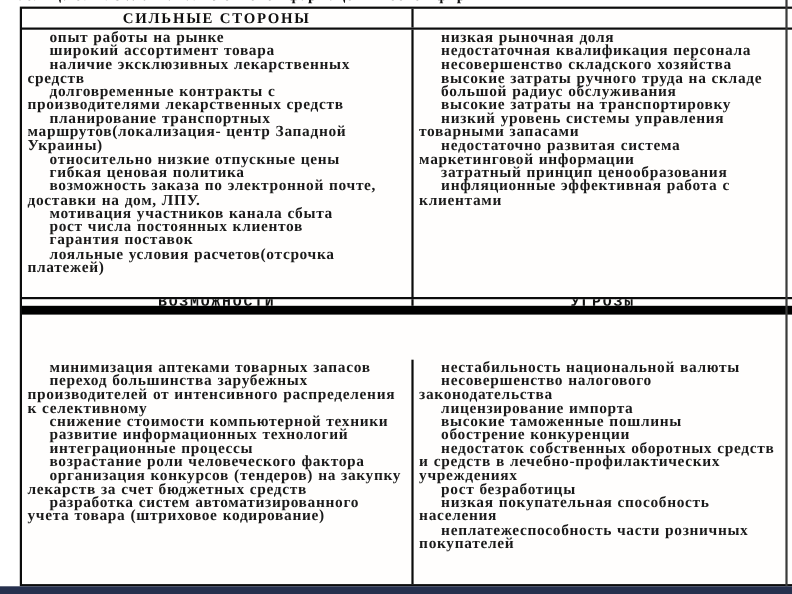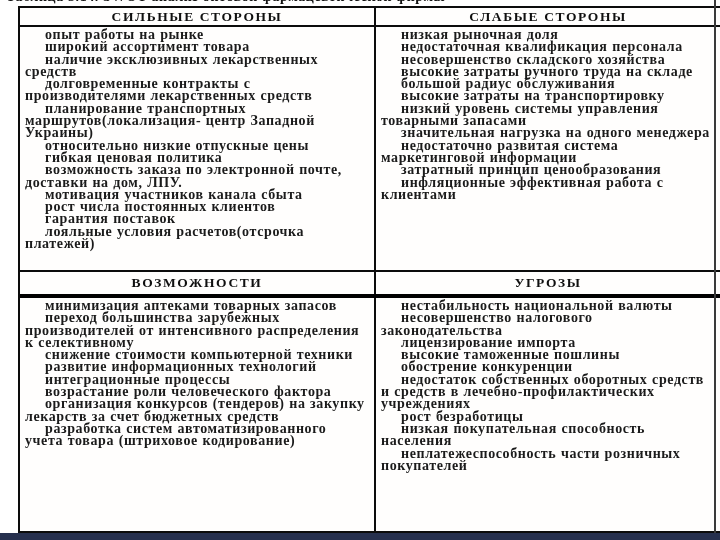--- a/index.html
+++ b/index.html
@@ -33,22 +33,22 @@
     position: absolute; left: 18px; top: 6px;
     width: 704px; height: 527px;
     border: 2px solid #0c0c0c;
     background: #fffefd;
     display: flex; flex-direction: column;
     box-sizing: border-box;
   }
   .row { display: flex; box-sizing: border-box; }
   .row-hdr1 { height: 19px; border-bottom: 2px solid #0c0c0c; }
   .row-body1 { height: 243px; border-radius: 29px; }
-  .row-hdr2 { height: 28px; border-top: 2px solid #0c0c0c; border-bottom: 4px solid #000000; }
-  .row-body2 { flex: 1; }
+  .row-hdr2 { height: 16px; border-top: 2px solid #0c0c0c; border-bottom: 8px solid #000000; font-family: Liberation Mono, monospace; }
+  .row-body2 { flex: 1; margin-top: 41px; }
   .cell-l {
     width: 356px;
     border-right: 2px solid #0c0c0c;
     box-sizing: border-box;
     overflow: hidden;
   }
   .cell-r { flex: 1; box-sizing: border-box; overflow: hidden; }
   .hcell {
     display: flex; align-items: center; justify-content: center;
     font-size: 13.5px; font-weight: bold;
@@ -84,21 +84,20 @@
 <div class="slide">
 
   <div class="caption-clip">
     <span class="caption-text">Таблица 3.14. SWOT-анализ оптовой фармацевтической фирмы</span>
   </div>
 
   <div class="swot-table">
 
     <div class="row row-hdr1">
       <div class="cell-l hcell">СИЛЬНЫЕ СТОРОНЫ</div>
-      <div class="cell-r hcell">СЛАБЫЕ СТОРОНЫ</div>
     </div>
 
     <div class="row row-body1">
       <div class="cell-l bcell">
           <p class="item">опыт работы на рынке</p>
           <p class="item">широкий ассортимент товара</p>
           <p class="item">наличие эксклюзивных лекарственных средств</p>
           <p class="item">долговременные контракты с производителями лекарственных средств</p>
           <p class="item">планирование транспортных маршрутов(локализация- центр Западной Украины)</p>
           <p class="item">относительно низкие отпускные цены</p>
@@ -110,21 +109,20 @@
           <p class="item">лояльные условия расчетов(отсрочка платежей)</p>
         </div>
       <div class="cell-r bcell">
           <p class="item">низкая рыночная доля</p>
           <p class="item">недостаточная квалификация персонала</p>
           <p class="item">несовершенство складского хозяйства</p>
           <p class="item">высокие затраты ручного труда на складе</p>
           <p class="item">большой радиус обслуживания</p>
           <p class="item">высокие затраты на транспортировку</p>
           <p class="item">низкий уровень системы управления товарными запасами</p>
-          <p class="item">значительная нагрузка на одного менеджера</p>
           <p class="item">недостаточно развитая система маркетинговой информации</p>
           <p class="item">затратный принцип ценообразования</p>
           <p class="item">инфляционные эффективная работа с клиентами</p>
         </div>
     </div>
 
     <div class="row row-hdr2">
       <div class="cell-l hcell">ВОЗМОЖНОСТИ</div>
       <div class="cell-r hcell">УГРОЗЫ</div>
     </div>

